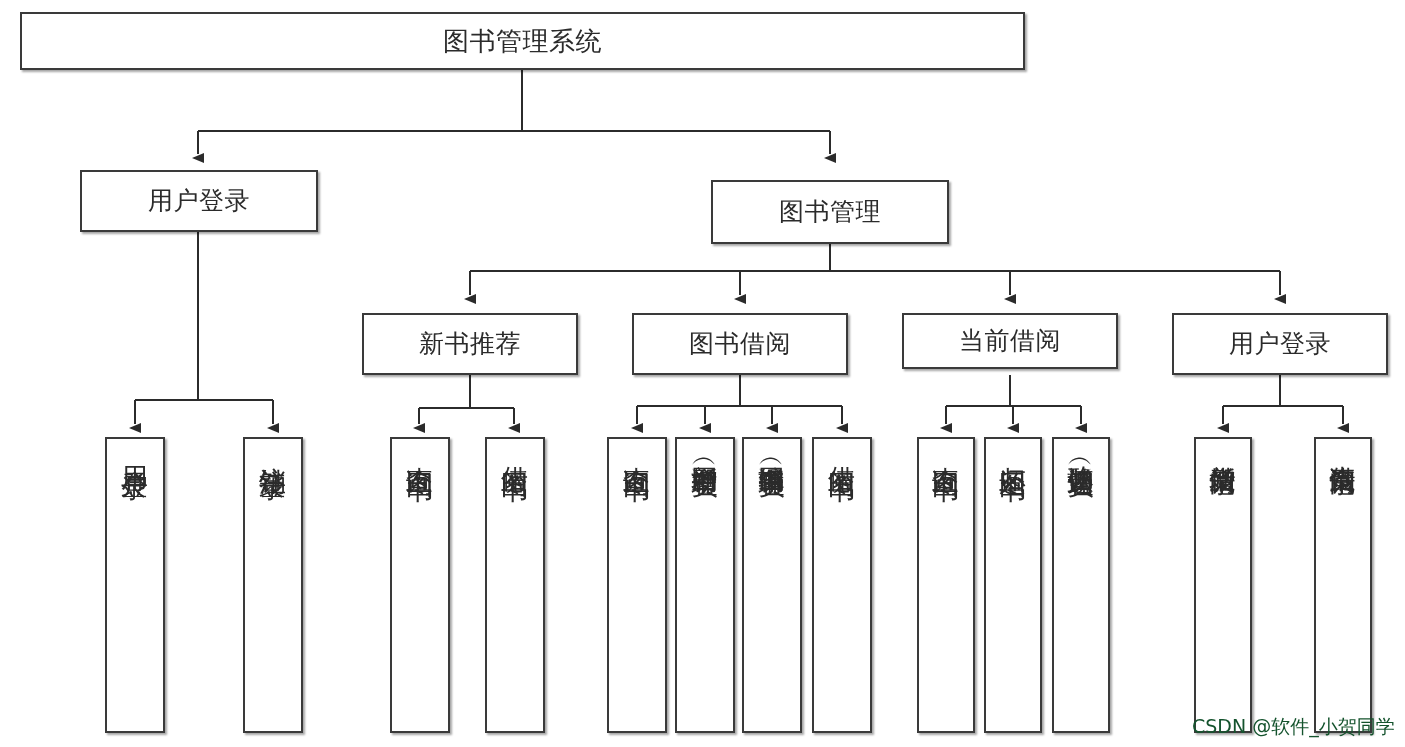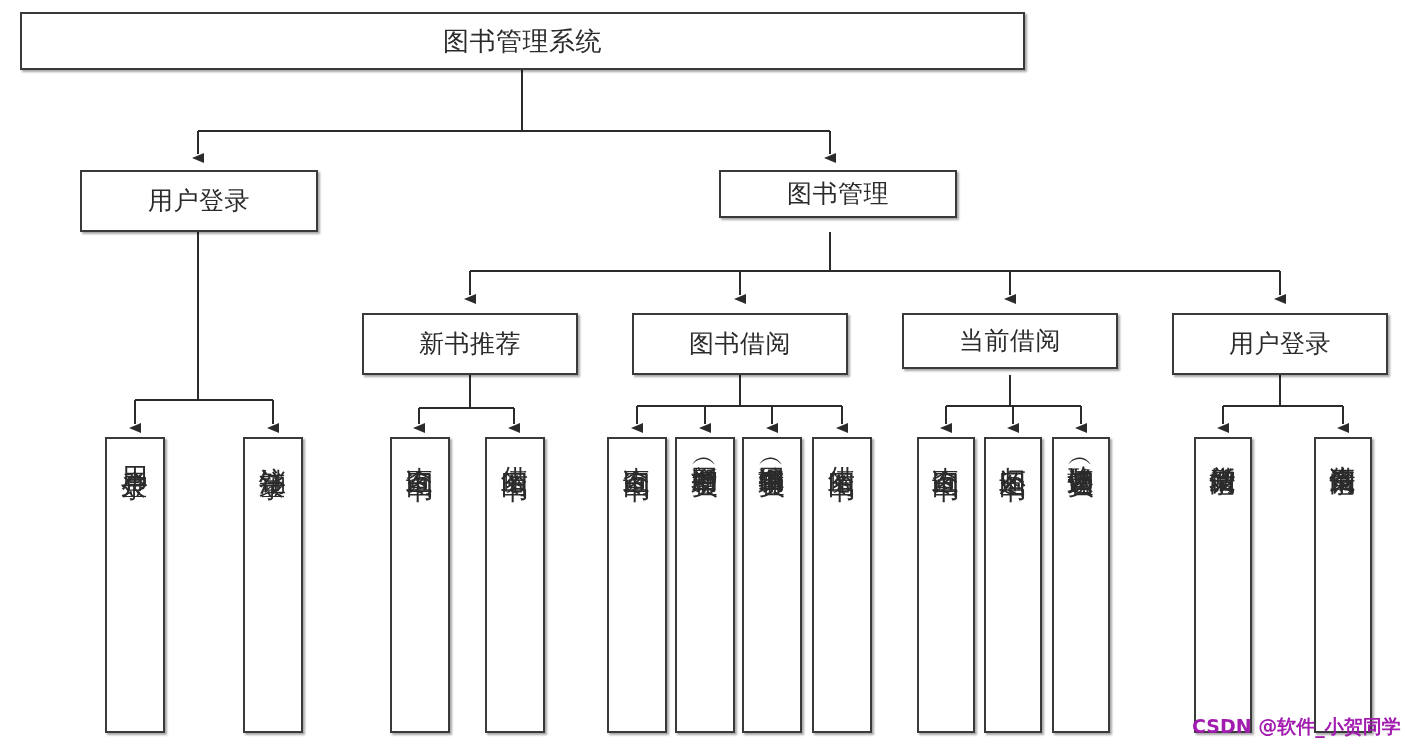--- a/index.html
+++ b/index.html
@@ -67,25 +67,24 @@
     letter-spacing: 3px;
     white-space: nowrap;
   }
   .node.vert.tight .label {
     font-size: 26px;
     letter-spacing: 1px;
   }
   .watermark {
     position: absolute;
     font-size: 19px;
-    color: #a21caf;
+    color: #14532d;
     white-space: nowrap;
     z-index: 3;
     font-family: "DejaVu Sans", "Liberation Sans", sans-serif;
-    font-weight: bold;
   }
 </style>
 </head>
 <body>
 
 <div id="diagram">
 
   <svg id="edges" viewBox="0 0 1405 747" width="1405" height="747" xmlns="http://www.w3.org/2000/svg">
     <defs>
       <marker id="arrow" markerWidth="10" markerHeight="12" refX="1" refY="6" orient="auto" markerUnits="userSpaceOnUse">
@@ -136,21 +135,21 @@
     </g>
   </svg>
 
   <div class="node horiz root" style="left:20px; top:12px; width:1005px; height:58px;">
     <span class="label">图书管理系统</span>
   </div>
 
   <div class="node horiz" style="left:80px; top:170px; width:238px; height:62px;">
     <span class="label">用户登录</span>
   </div>
-  <div class="node horiz" style="left:711px; top:170px; width:238px; height:48px;margin-left:8px;">
+  <div class="node horiz" style="left:711px; top:180px; width:238px; height:64px;">
     <span class="label">图书管理</span>
   </div>
 
   <div class="node horiz" style="left:632px; top:313px; width:216px; height:62px;">
     <span class="label">图书借阅</span>
   </div>
   <div class="node horiz" style="left:362px; top:313px; width:216px; height:62px;">
     <span class="label">新书推荐</span>
   </div>
   <div class="node horiz" style="left:902px; top:313px; width:216px; height:56px;">

